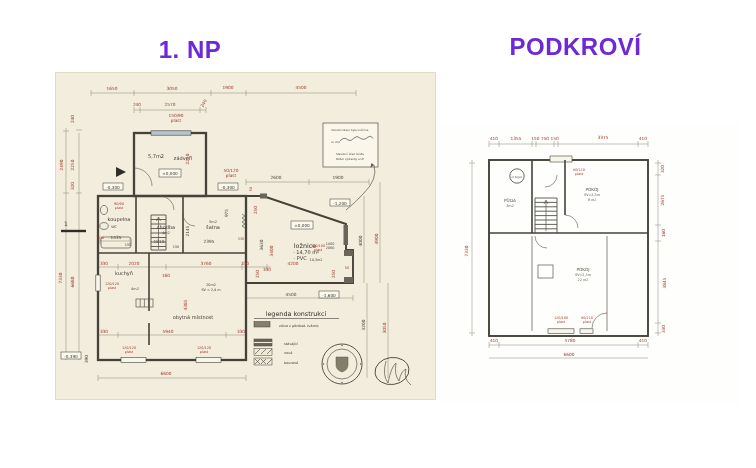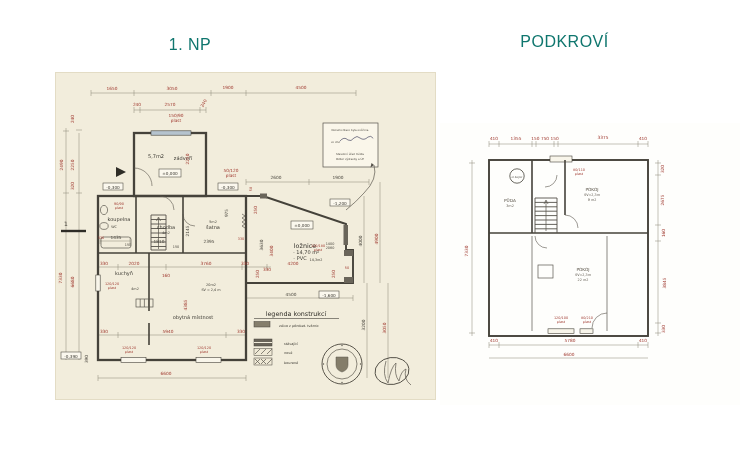--- a/index.html
+++ b/index.html
@@ -1,21 +1,21 @@
 <!DOCTYPE html>
 <html><head>
 <meta charset="utf-8">
 <style>
   html,body{margin:0;padding:0;}
   body{width:756px;height:468px;background:#ffffff;position:relative;overflow:hidden;
        font-family:"DejaVu Sans",sans-serif;}
-  .plan-title{position:absolute;font-family:"Liberation Sans",sans-serif;font-weight:normal;
-       font-size:16px;color:#0f766e;text-align:center;letter-spacing:.5px;}
+  .plan-title{position:absolute;font-family:"Liberation Sans",sans-serif;font-weight:bold;
+       font-size:24px;color:#6d28d9;text-align:center;letter-spacing:.5px;}
   #title-np{left:110px;top:36px;width:160px;}
-  #title-pk{left:477px;top:33px;width:175px;}
+  #title-pk{left:488px;top:33px;width:175px;}
   #paper-np{position:absolute;left:55px;top:72px;width:379px;height:326px;
        background:#f2eddc;border:1px solid #e3dcc5;}
   #paper-pk{position:absolute;left:440px;top:123px;width:300px;height:282px;background:#fefefc;}
   svg{display:block;}
   svg text{text-anchor:middle;fill:#4a473f;}
   .w{fill:none;stroke:#45423a;stroke-width:2.3;stroke-linecap:square;}
   .w2{fill:none;stroke:#45423a;stroke-width:1.9;stroke-linecap:square;}
   .iw{fill:none;stroke:#45423a;stroke-width:1.6;}
   .t{fill:none;stroke:#8a8577;stroke-width:.5;}
   .t2{fill:none;stroke:#5a564e;stroke-width:.7;}

